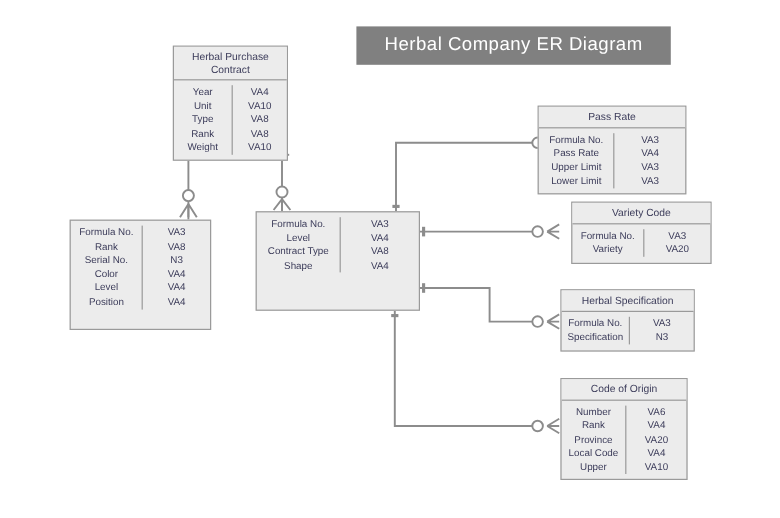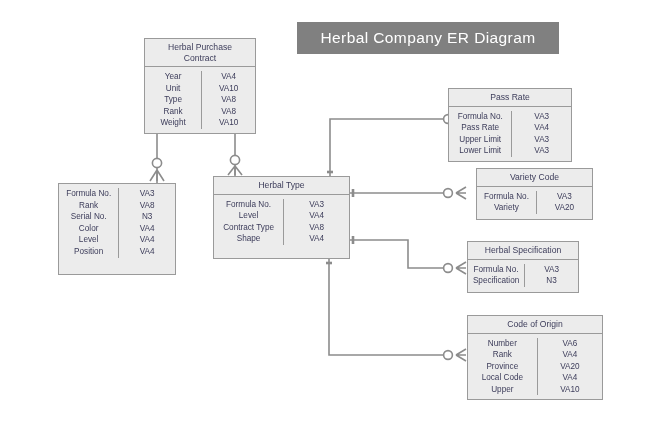--- a/index.html
+++ b/index.html
@@ -135,21 +135,21 @@
       </g>
 
     </g>
   </svg>
 
   <div class="title-banner" id="title-banner" style="left: 297px; top: 22px; width: 262px; height: 32px; background: rgb(128, 128, 128); color: rgb(255, 255, 255);">
     <span>Herbal Company ER Diagram</span>
   </div>
 
   <div id="entities-layer">
-      <div class="entity" style="left: 144px; top: 38px; width: 112px; min-height: 88px;">
+      <div class="entity" style="left: 144px; top: 38px; width: 96px; min-height: 88px;">
         <div class="entity-header">
           <div>Herbal Purchase</div>
           <div>Contract</div>
         </div>
         <div class="entity-body">
           <div class="col-names">
             <div class="cell">Year</div>
             <div class="cell">Unit</div>
             <div class="cell">Type</div>
             <div class="cell">Rank</div>
@@ -178,23 +178,20 @@
             <div class="cell">VA3</div>
             <div class="cell">VA8</div>
             <div class="cell">N3</div>
             <div class="cell">VA4</div>
             <div class="cell">VA4</div>
             <div class="cell">VA4</div>
           </div>
         </div>
       </div>
       <div class="entity" style="left: 213px; top: 176px; width: 137px; min-height: 83px;">
-        <div class="entity-header">
-          <div>Herbal Type</div>
-        </div>
         <div class="entity-body">
           <div class="col-names">
             <div class="cell">Formula No.</div>
             <div class="cell">Level</div>
             <div class="cell">Contract Type</div>
             <div class="cell">Shape</div>
           </div>
           <div class="col-types">
             <div class="cell">VA3</div>
             <div class="cell">VA4</div>
@@ -245,21 +242,21 @@
           <div class="col-names">
             <div class="cell">Formula No.</div>
             <div class="cell">Specification</div>
           </div>
           <div class="col-types">
             <div class="cell">VA3</div>
             <div class="cell">N3</div>
           </div>
         </div>
       </div>
-      <div class="entity" style="left: 467px; top: 315px; width: 136px; min-height: 85px;">
+      <div class="entity" style="left: 467px; top: 315px; width: 106px; min-height: 85px;">
         <div class="entity-header">
           <div>Code of Origin</div>
         </div>
         <div class="entity-body">
           <div class="col-names">
             <div class="cell">Number</div>
             <div class="cell">Rank</div>
             <div class="cell">Province</div>
             <div class="cell">Local Code</div>
             <div class="cell">Upper</div>

